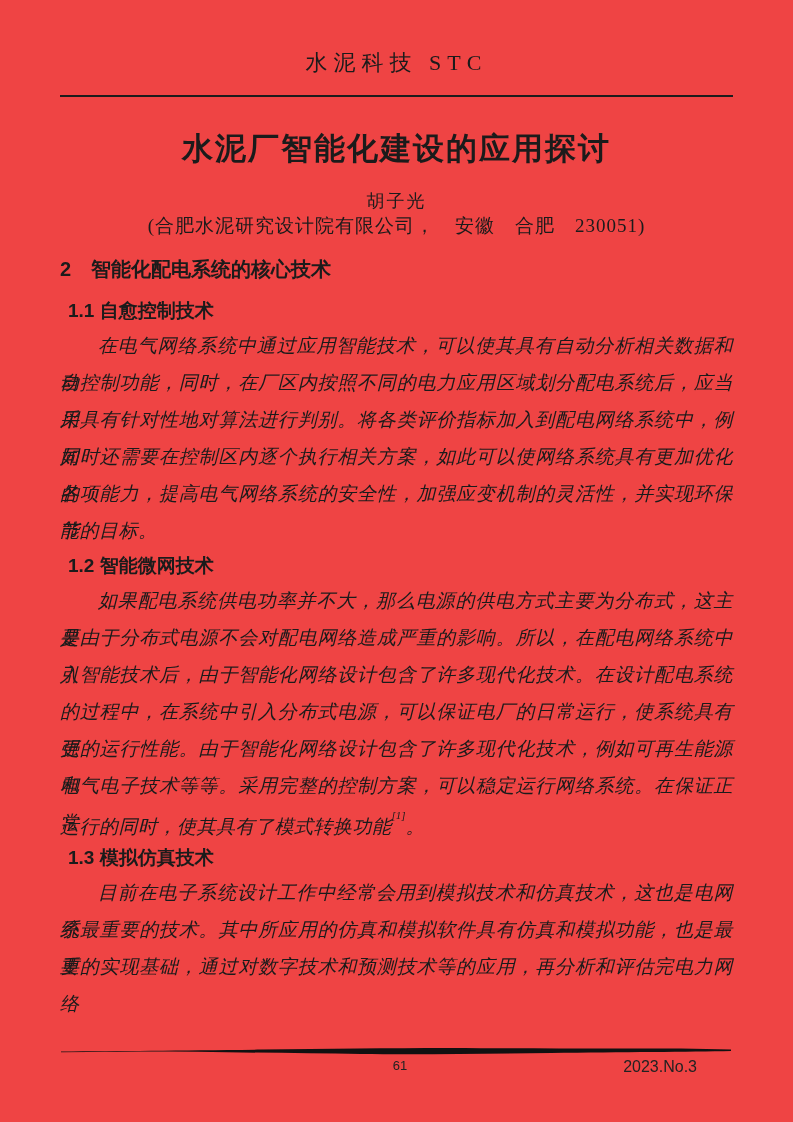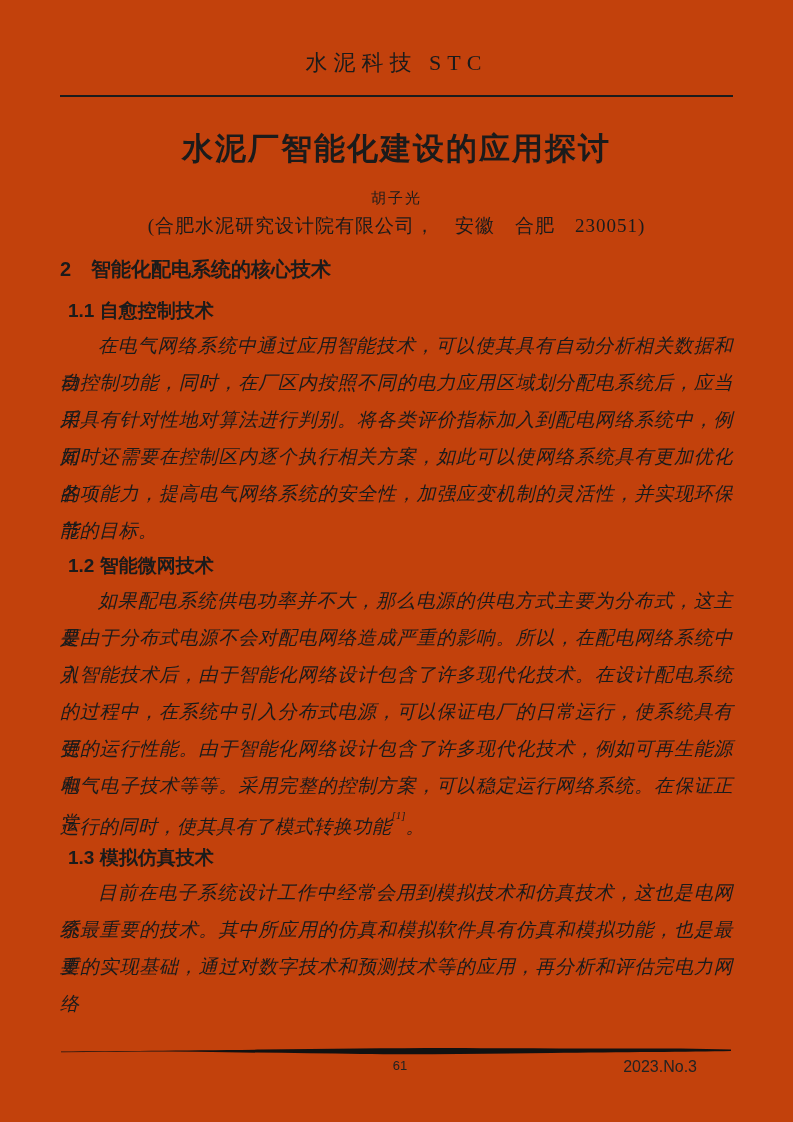--- a/index.html
+++ b/index.html
@@ -1,19 +1,19 @@
 <!DOCTYPE html>
 <html><head>
 <meta charset="utf-8">
 <style>
   html,body { margin:0; padding:0; background:#ffffff; }
   .page {
     position:relative;
     width:793px; height:1122px;
-    background:#c2410c;
+    background:#ef4444;
     color:#1b1b1b;
     font-family:"Liberation Serif", serif;
     overflow:hidden;
   }
   
   .journal-header {
     position:absolute; top:48px; left:60px; right:60px;
     text-align:center;
     font-size:22px; letter-spacing:6px;
     font-family:"Liberation Serif", serif;
@@ -25,21 +25,21 @@
   
   .article-title {
     position:absolute; top:128px; left:60px; right:60px;
     text-align:center;
     font-family:"Liberation Sans", sans-serif;
     font-weight:bold; font-size:31px; letter-spacing:2px;
     margin:0;
   }
   .author {
     position:absolute; top:189px; left:60px; right:60px;
-    text-align:center; font-size:15px; letter-spacing:2px;
+    text-align:center; font-size:18px; letter-spacing:2px;
   }
   .affiliation {
     position:absolute; top:213px; left:60px; right:60px;
     text-align:center; font-size:19px; letter-spacing:1px;
   }
   
   .content { position:absolute; top:255px; left:60px; right:60px; }
   .section-heading {
     font-family:"Liberation Sans", sans-serif;
     font-weight:bold; font-size:20px; line-height:28px;

